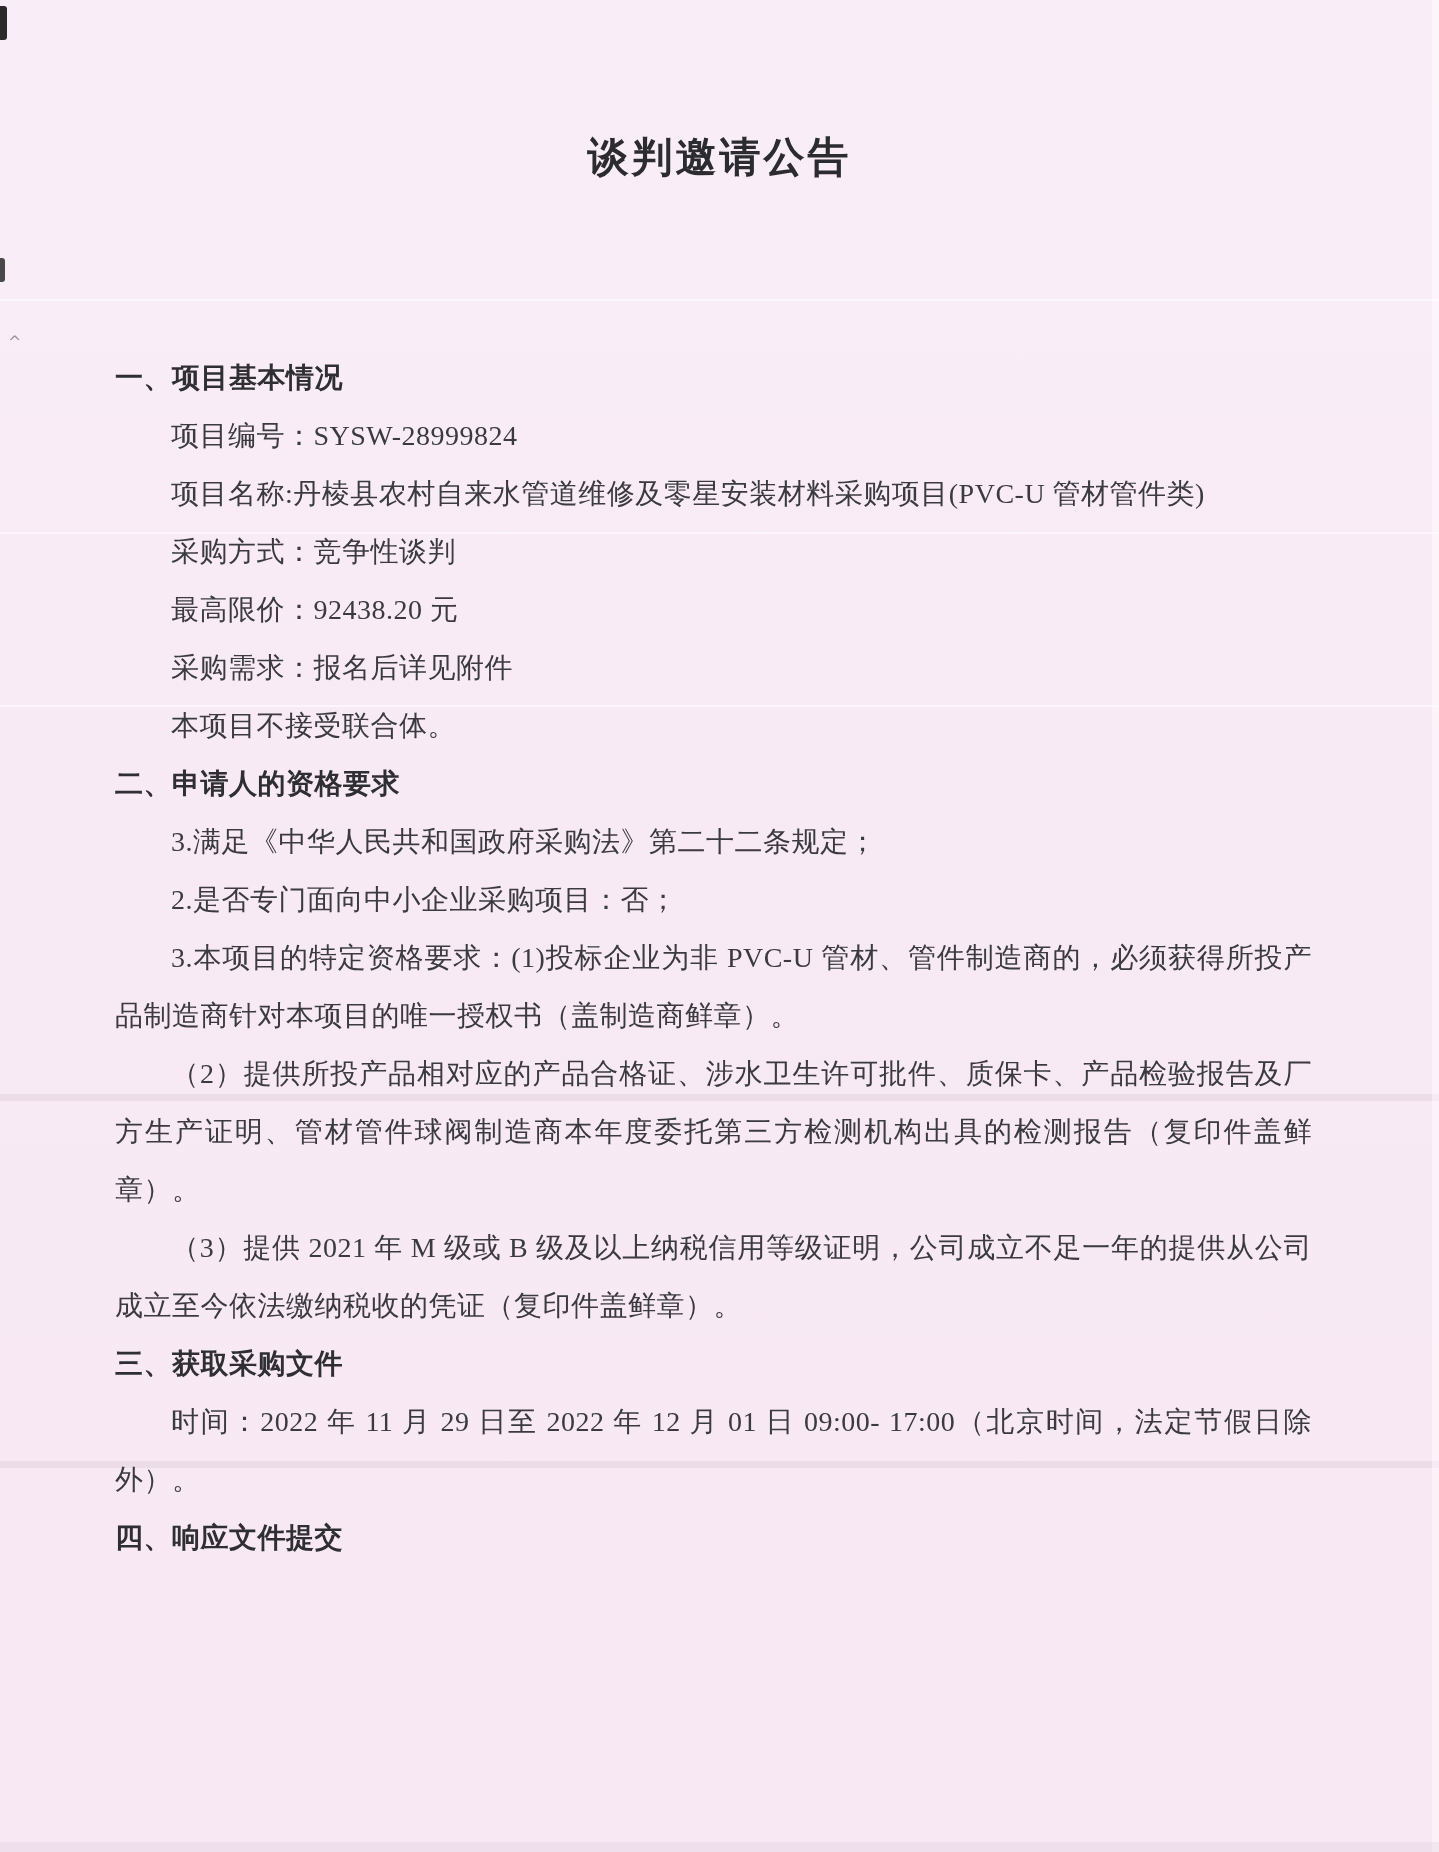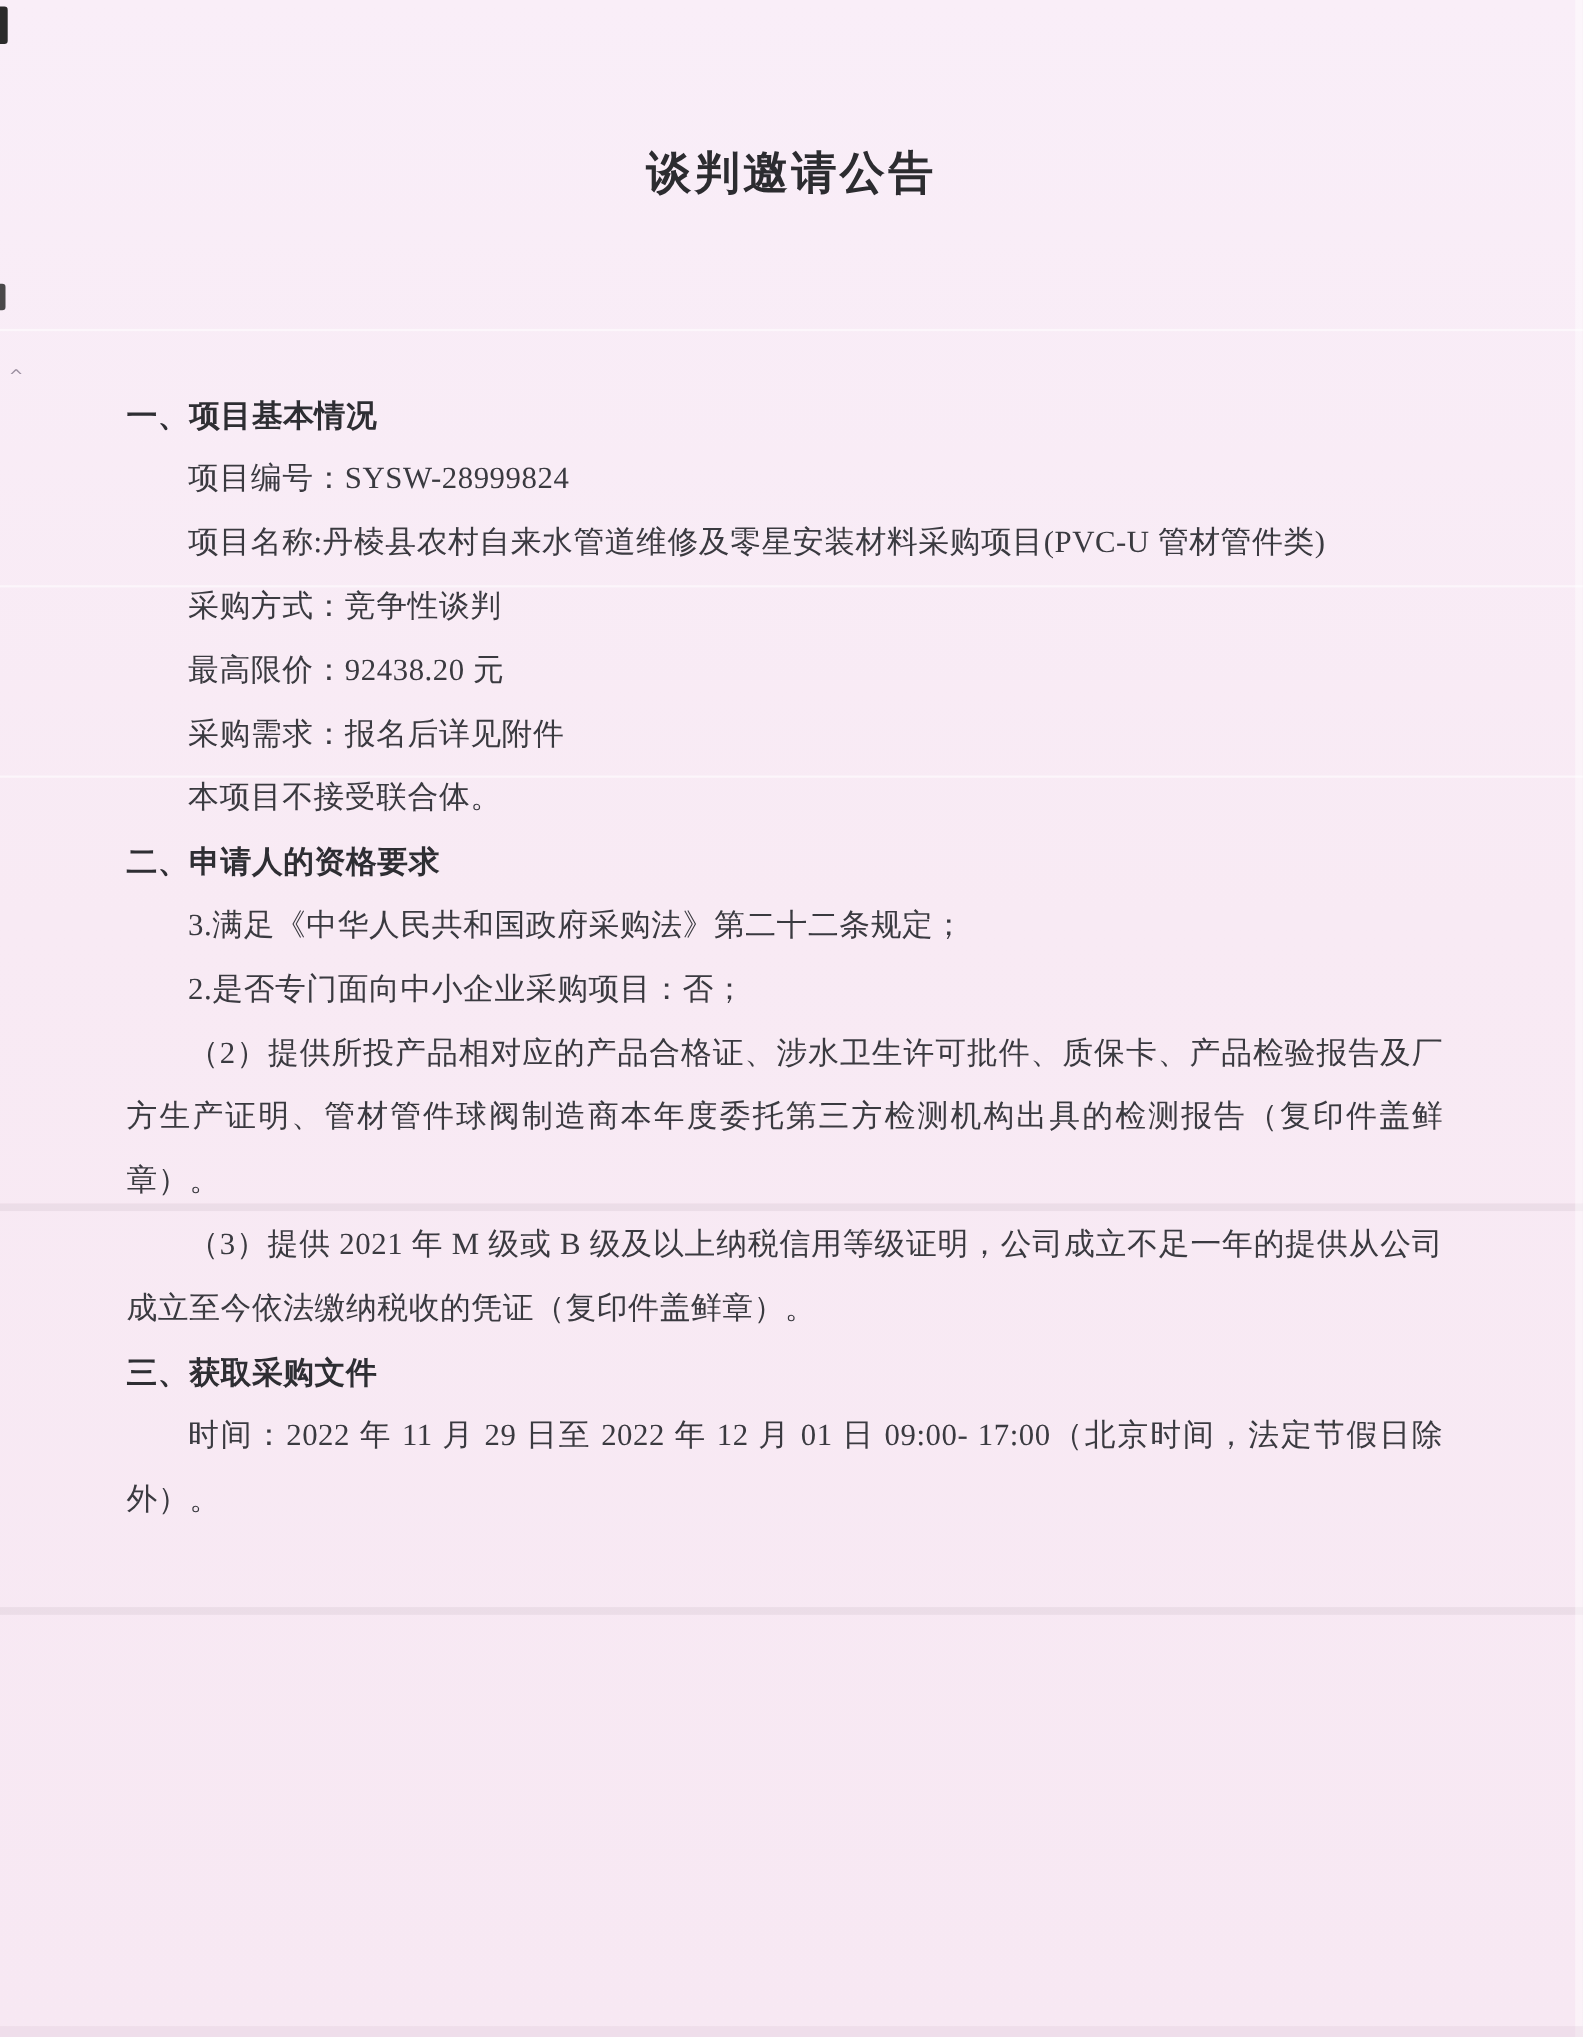--- a/index.html
+++ b/index.html
@@ -90,21 +90,23 @@
     <p class="para">项目编号：SYSW-28999824</p>
     <p class="para">项目名称:丹棱县农村自来水管道维修及零星安装材料采购项目(PVC-U 管材管件类)</p>
     <p class="para">采购方式：竞争性谈判</p>
     <p class="para">最高限价：92438.20 元</p>
     <p class="para">采购需求：报名后详见附件</p>
     <p class="para">本项目不接受联合体。</p>
 
     <p class="sec-heading">二、申请人的资格要求</p>
     <p class="para">3.满足《中华人民共和国政府采购法》第二十二条规定；</p>
     <p class="para">2.是否专门面向中小企业采购项目：否；</p>
+    <p class="para">3.本项目的特定资格要求：(1)投标企业为非 PVC-U 管材、管件制造商的，必须获得所投产品制造商针对本项目的唯一授权书（盖制造商鲜章）。</p>
     <p class="para">（2）提供所投产品相对应的产品合格证、涉水卫生许可批件、质保卡、产品检验报告及厂方生产证明、管材管件球阀制造商本年度委托第三方检测机构出具的检测报告（复印件盖鲜章）。</p>
     <p class="para">（3）提供 2021 年 M 级或 B 级及以上纳税信用等级证明，公司成立不足一年的提供从公司成立至今依法缴纳税收的凭证（复印件盖鲜章）。</p>
 
     <p class="sec-heading">三、获取采购文件</p>
     <p class="para">时间：2022 年 11 月 29 日至 2022 年 12 月 01 日 09:00- 17:00（北京时间，法定节假日除外）。</p>
 
+    <p class="sec-heading">四、响应文件提交</p>
 
   </div>
 </div>
 
 </body></html>

